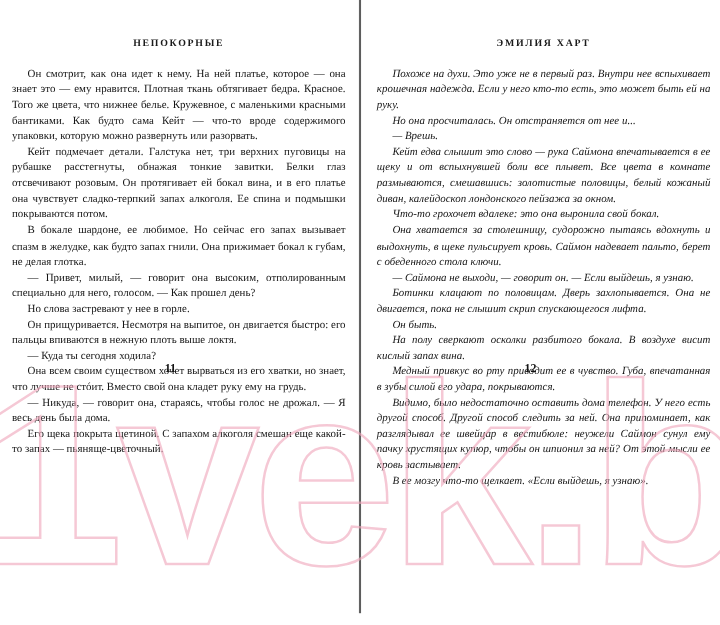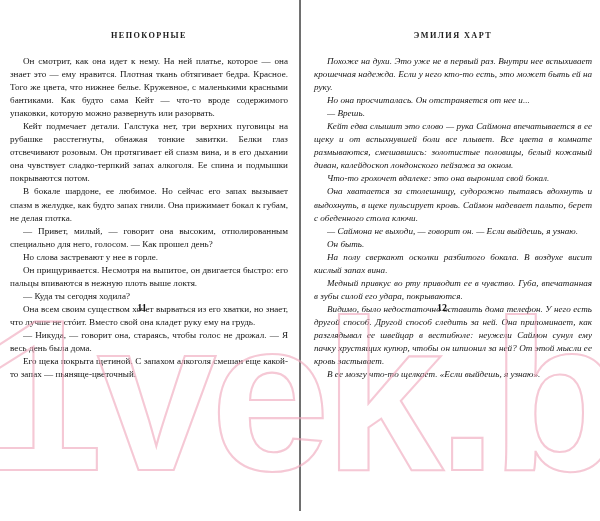--- a/index.html
+++ b/index.html
@@ -125,21 +125,21 @@
 </style>
 </head>
 <body>
 
 <div id="spread">
 
   <div class="page page-left">
     <div class="running-head">НЕПОКОРНЫЕ</div>
     <div class="body-text">
         <p>Он смотрит, как она идет к нему. На ней платье, которое — она знает это — ему нравится. Плотная ткань обтягивает бедра. Красное. Того же цвета, что нижнее белье. Кружевное, с маленькими красными бантиками. Как будто сама Кейт — что-то вроде содержимого упаковки, которую можно развернуть или разорвать.</p>
-        <p>Кейт подмечает детали. Галстука нет, три верхних пуговицы на рубашке расстегнуты, обнажая тонкие завитки. Белки глаз отсвечивают розовым. Он протягивает ей спазм вина, и в его дыхании она чувствует сладко-терпкий запах алкоголя. Ее спина и подмышки покрываются потом.</p>
+        <p>Кейт подмечает детали. Галстука нет, три верхних пуговицы на рубашке расстегнуты, обнажая тонкие завитки. Белки глаз отсвечивают розовым. Он протягивает ей бокал вина, и в его платье она чувствует сладко-терпкий запах алкоголя. Ее спина и подмышки покрываются потом.</p>
         <p>В бокале шардоне, ее любимое. Но сейчас его запах вызывает спазм в желудке, как будто запах гнили. Она прижимает бокал к губам, не делая глотка.</p>
         <p>— Привет, милый, — говорит она высоким, отполированным специально для него, голосом. — Как прошел день?</p>
         <p>Но слова застревают у нее в горле.</p>
         <p>Он прищуривается. Несмотря на выпитое, он двигается быстро: его пальцы впиваются в нежную плоть выше локтя.</p>
         <p>— Куда ты сегодня ходила?</p>
         <p>Она всем своим существом хочет вырваться из его хватки, но знает, что лучше не стóит. Вместо свой она кладет руку ему на грудь.</p>
         <p>— Никуда, — говорит она, стараясь, чтобы голос не дрожал. — Я весь день была дома.</p>
         <p>Его щека покрыта щетиной. С запахом алкоголя смешан еще какой-то запах — пьяняще-цветочный.</p>
       </div>
     <div class="folio">11</div>
@@ -148,20 +148,21 @@
   <div class="page page-right">
     <div class="running-head">ЭМИЛИЯ ХАРТ</div>
     <div class="body-text">
         <p>Похоже на духи. Это уже не в первый раз. Внутри нее вспыхивает крошечная надежда. Если у него кто-то есть, это может быть ей на руку.</p>
         <p>Но она просчиталась. Он отстраняется от нее и...</p>
         <p>— Врешь.</p>
         <p>Кейт едва слышит это слово — рука Саймона впечатывается в ее щеку и от вспыхнувшей боли все плывет. Все цвета в комнате размываются, смешавшись: золотистые половицы, белый кожаный диван, калейдоскоп лондонского пейзажа за окном.</p>
         <p>Что-то грохочет вдалеке: это она выронила свой бокал.</p>
         <p>Она хватается за столешницу, судорожно пытаясь вдохнуть и выдохнуть, в щеке пульсирует кровь. Саймон надевает пальто, берет с обеденного стола ключи.</p>
         <p>— Саймона не выходи, — говорит он. — Если выйдешь, я узнаю.</p>
+        <p>Ботинки клацают по половицам. Дверь захлопывается. Она не двигается, пока не слышит скрип спускающегося лифта.</p>
         <p>Он быть.</p>
         <p>На полу сверкают осколки разбитого бокала. В воздухе висит кислый запах вина.</p>
         <p>Медный привкус во рту приводит ее в чувство. Губа, впечатанная в зубы силой его удара, покрываются.</p>
         <p>Видимо, было недостаточно оставить дома телефон. У него есть другой способ. Другой способ следить за ней. Она припоминает, как разглядывал ее швейцар в вестибюле: неужели Саймон сунул ему пачку хрустящих купюр, чтобы он шпионил за ней? От этой мысли ее кровь застывает.</p>
         <p>В ее мозгу что-то щелкает. «Если выйдешь, я узнаю».</p>
       </div>
     <div class="folio">12</div>
   </div>
 
   <div id="gutter"></div>

